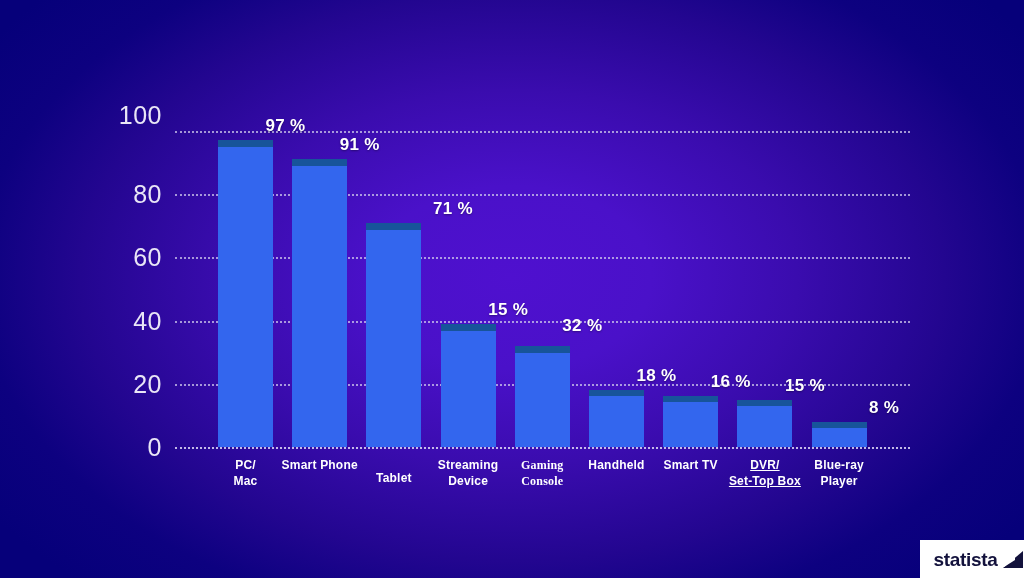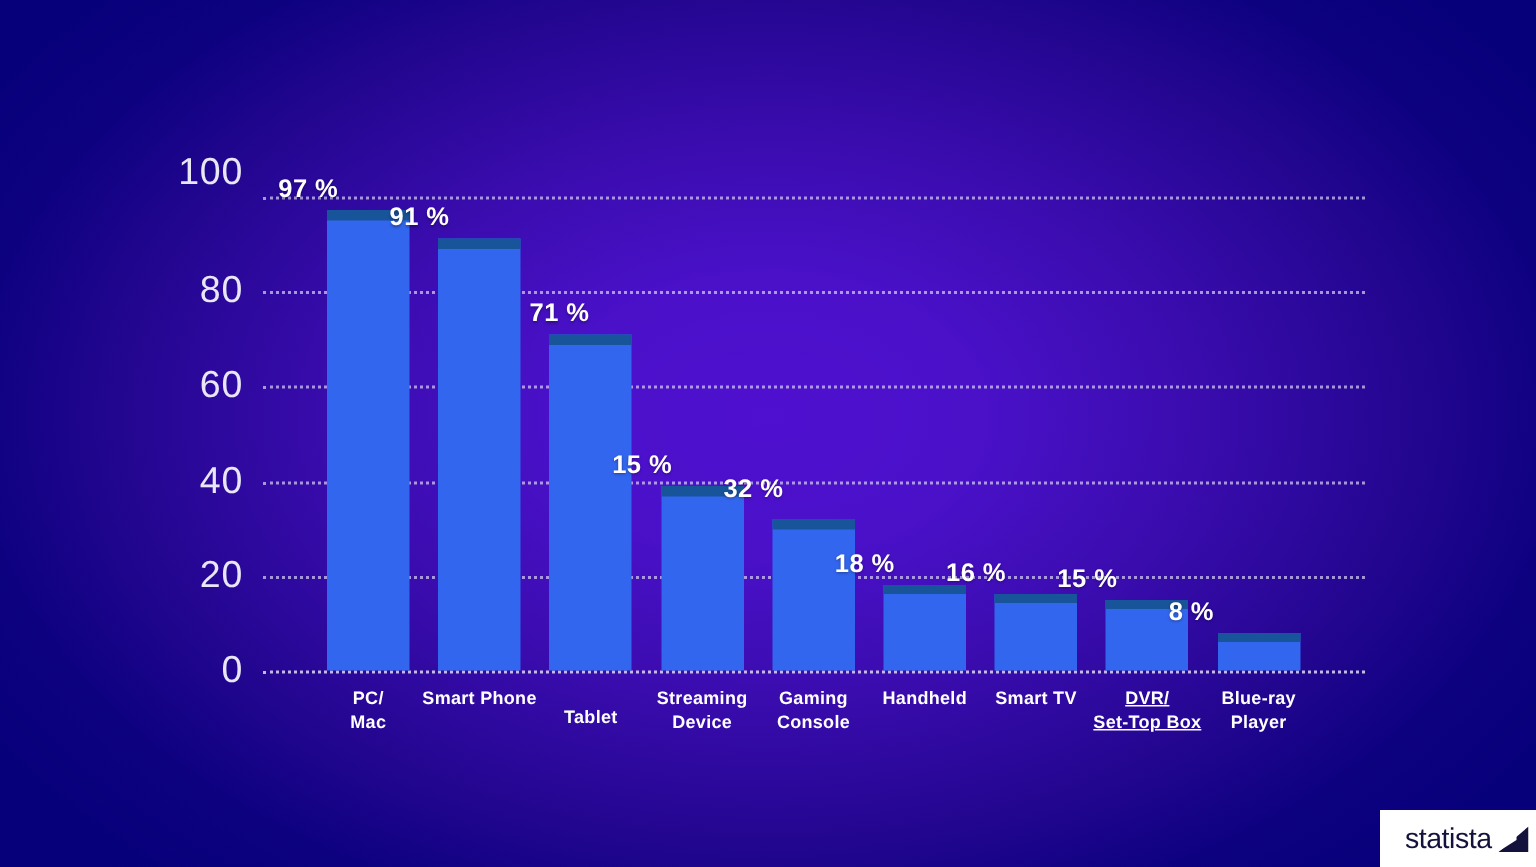--- a/index.html
+++ b/index.html
@@ -65,21 +65,21 @@
     top: 0;
     width: 100%;
     height: 7px;
     background: #17549a;
   }
   .bar .cap.thin { height: 6px; }
 
   .vlabel {
     position: absolute;
     width: 120px;
-    text-align: left;
+    text-align: right;
     color: #ffffff;
     font-size: 17px;
     font-weight: bold;
     line-height: 1;
     letter-spacing: 0.3px;
     text-shadow: 0 1px 2px rgba(0,0,0,0.35);
   }
 
   .xlabel {
     position: absolute;
@@ -101,21 +101,21 @@
     height: 38px;
     background: #ffffff;
     display: flex;
     align-items: center;
     justify-content: center;
     gap: 5px;
   }
   #logo-text {
     color: #13123c;
     font-size: 19px;
-    font-weight: 400;
+    font-weight: 700;
     letter-spacing: -0.3px;
     line-height: 1;
     margin-left: 12px;
   }
   #logo-mark { display: block; }
 </style>
 </head>
 <body>
 
 <div id="stage">
@@ -173,21 +173,21 @@
       <div class="xlabel" style="left: 259.7px; top: 457px;">
         <div>Smart Phone</div>
       </div>
       <div class="xlabel" style="left: 333.9px; top: 457px; margin-top: 13px;">
         <div>Tablet</div>
       </div>
       <div class="xlabel" style="left: 408.1px; top: 457px;">
         <div>Streaming</div>
         <div>Device</div>
       </div>
-      <div class="xlabel" style="left: 482.3px; top: 457px;">
+      <div class="xlabel" style="left: 482.3px; top: 457px; font-family: Liberation Serif, serif;">
         <div>Gaming</div>
         <div>Console</div>
       </div>
       <div class="xlabel" style="left: 556.5px; top: 457px;">
         <div>Handheld</div>
       </div>
       <div class="xlabel" style="left: 630.7px; top: 457px;">
         <div>Smart TV</div>
       </div>
       <div class="xlabel" style="left: 704.9px; top: 457px; text-decoration: underline;">

